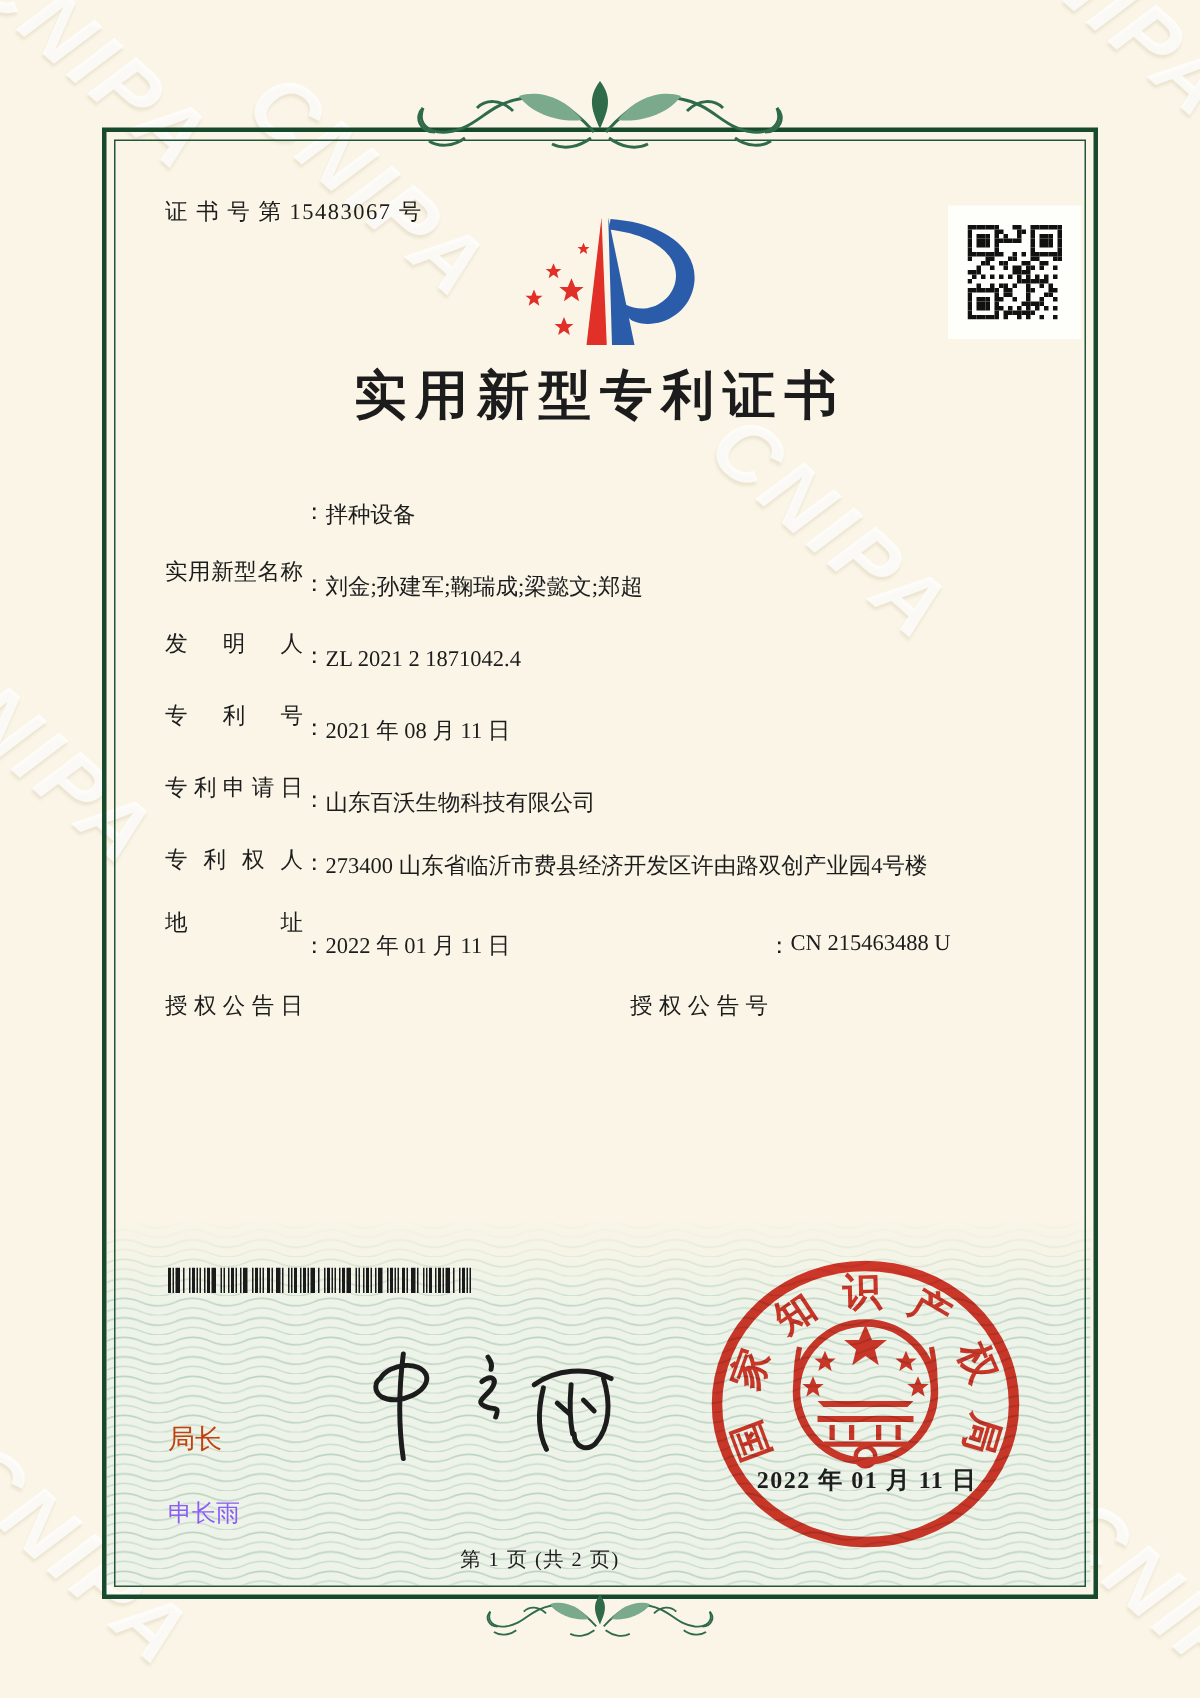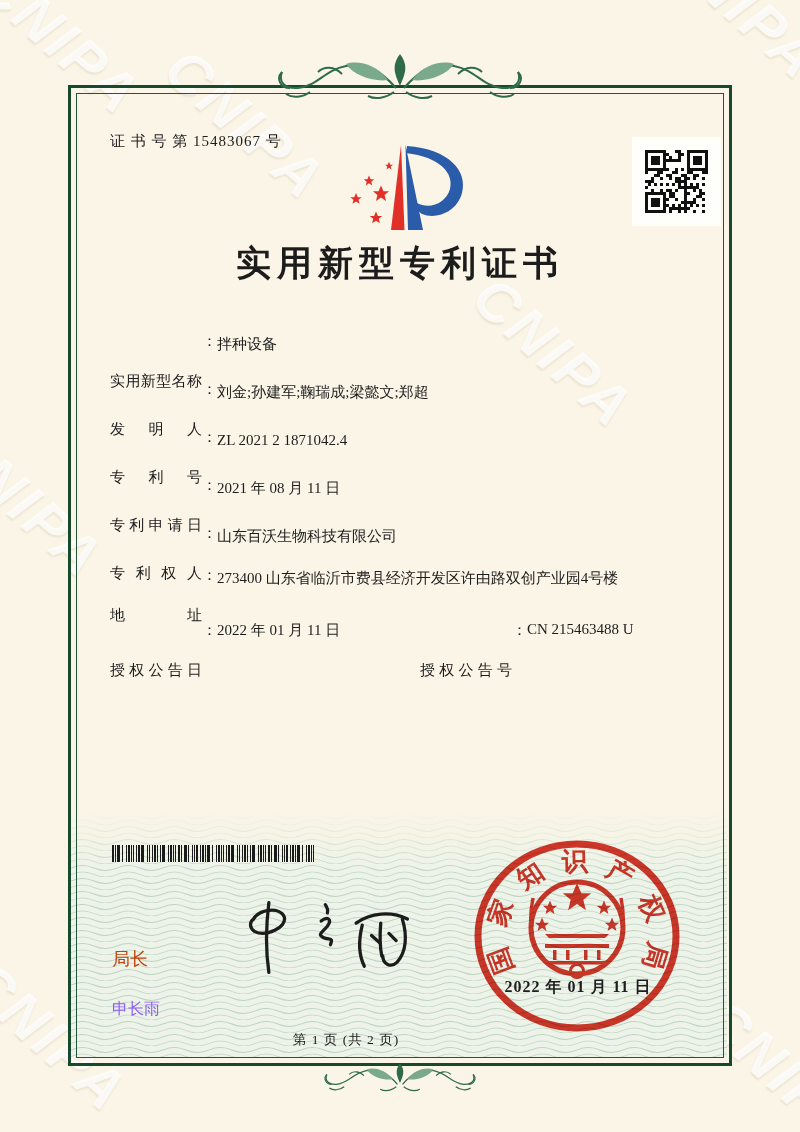--- a/index.html
+++ b/index.html
@@ -31,21 +31,21 @@
   .waves{left:71px;top:812px;width:656px;height:245px;}
   .wavefade{left:71px;top:812px;width:656px;height:60px;
             background:linear-gradient(#faf5e7,rgba(250,245,231,0));}
   .barcode{left:112px;top:845px;width:210px;height:17px;}
   .barcode rect{fill:#1a1a1a;}
   .sig-title{left:112px;top:915px;font-size:18px;font-family:"Liberation Sans","DejaVu Sans",sans-serif;color:#c2410c;margin-top:32px;}
   .sig-name{left:112px;top:999px;font-size:16px;font-family:"Liberation Sans","DejaVu Sans",sans-serif;color:#8b5cf6;}
   .seal{left:470px;top:838px;mix-blend-mode:multiply;opacity:.93;}
   .seal-date{left:478px;top:977px;width:200px;text-align:center;font-size:16px;font-weight:bold;
              letter-spacing:1px;color:#1d1d1d;}
-  .page-num{left:0;top:1031px;width:692px;text-align:center;font-size:13.5px;letter-spacing:1px;}
+  .page-num{left:14px;top:1031px;width:692px;text-align:center;font-size:13.5px;letter-spacing:1px;}
   .cont-patch{left:298px;top:1074px;width:205px;height:30px;background:#fffdf4;
               text-align:center;line-height:30px;font-size:14.5px;}
   .qr-patch{left:632px;top:137px;width:89px;height:89px;background:#fefefa;}
   .qr{left:645px;top:150px;}
   .qr rect{fill:#111;}
 </style>
 </head>
 <body>
 
 <div class="page">

